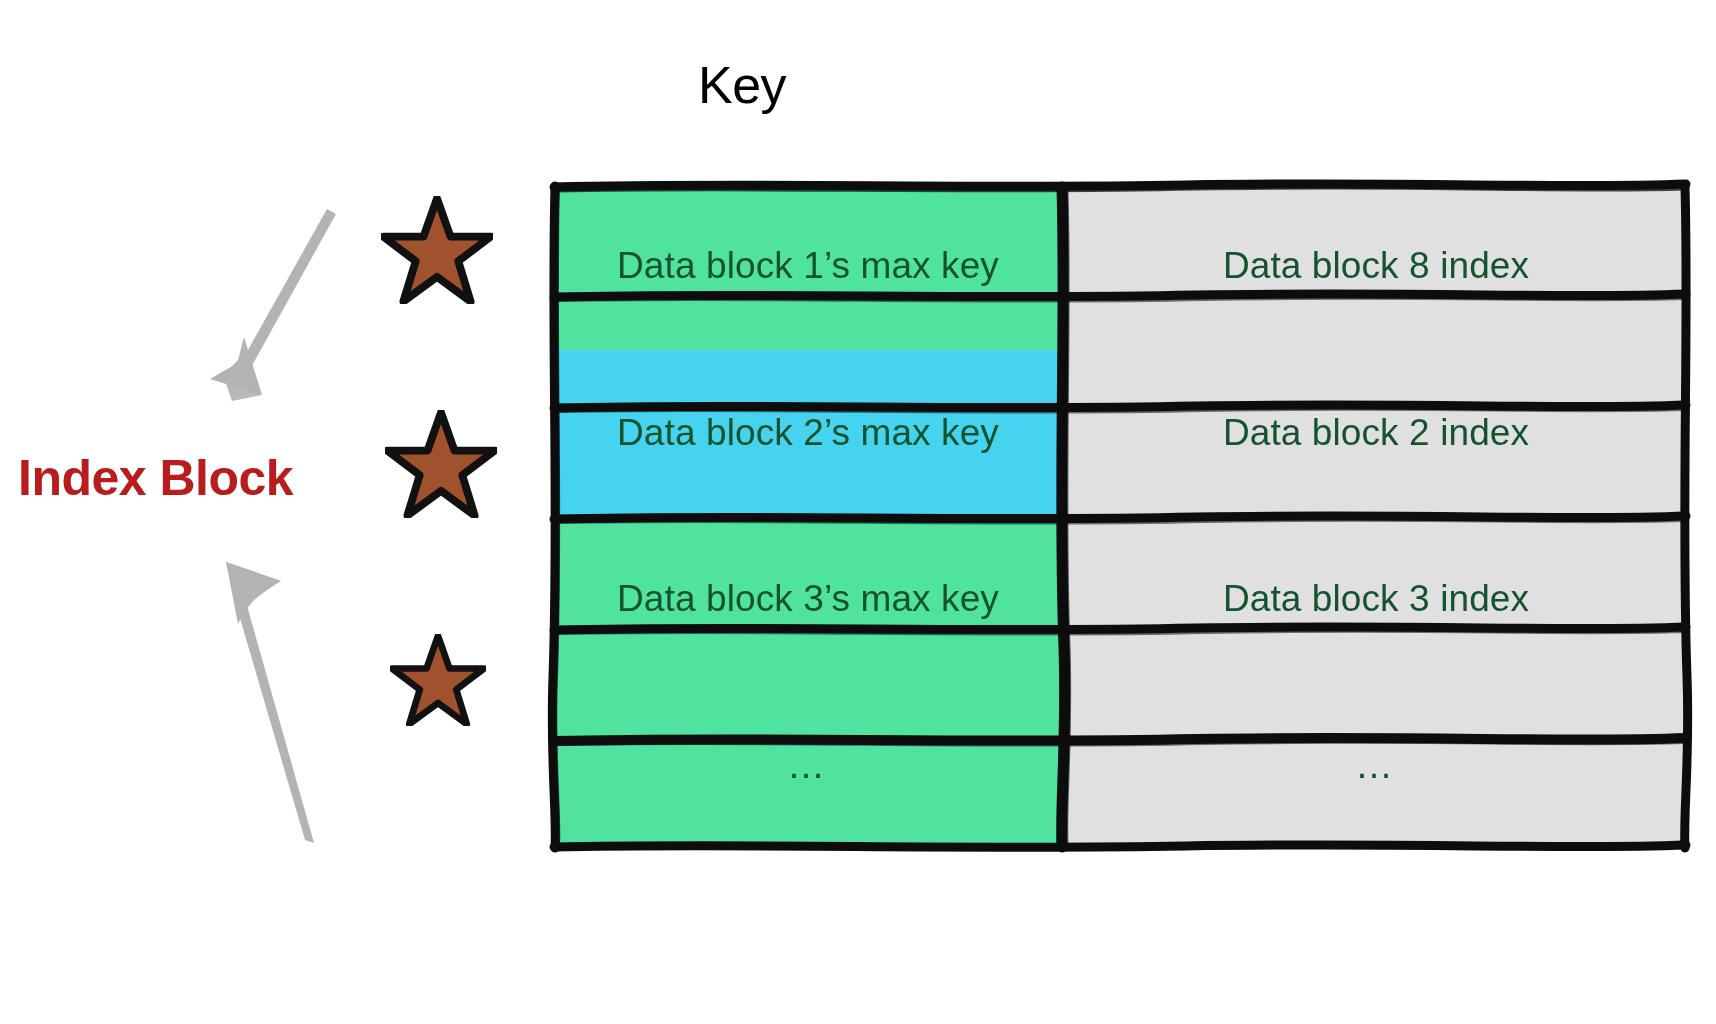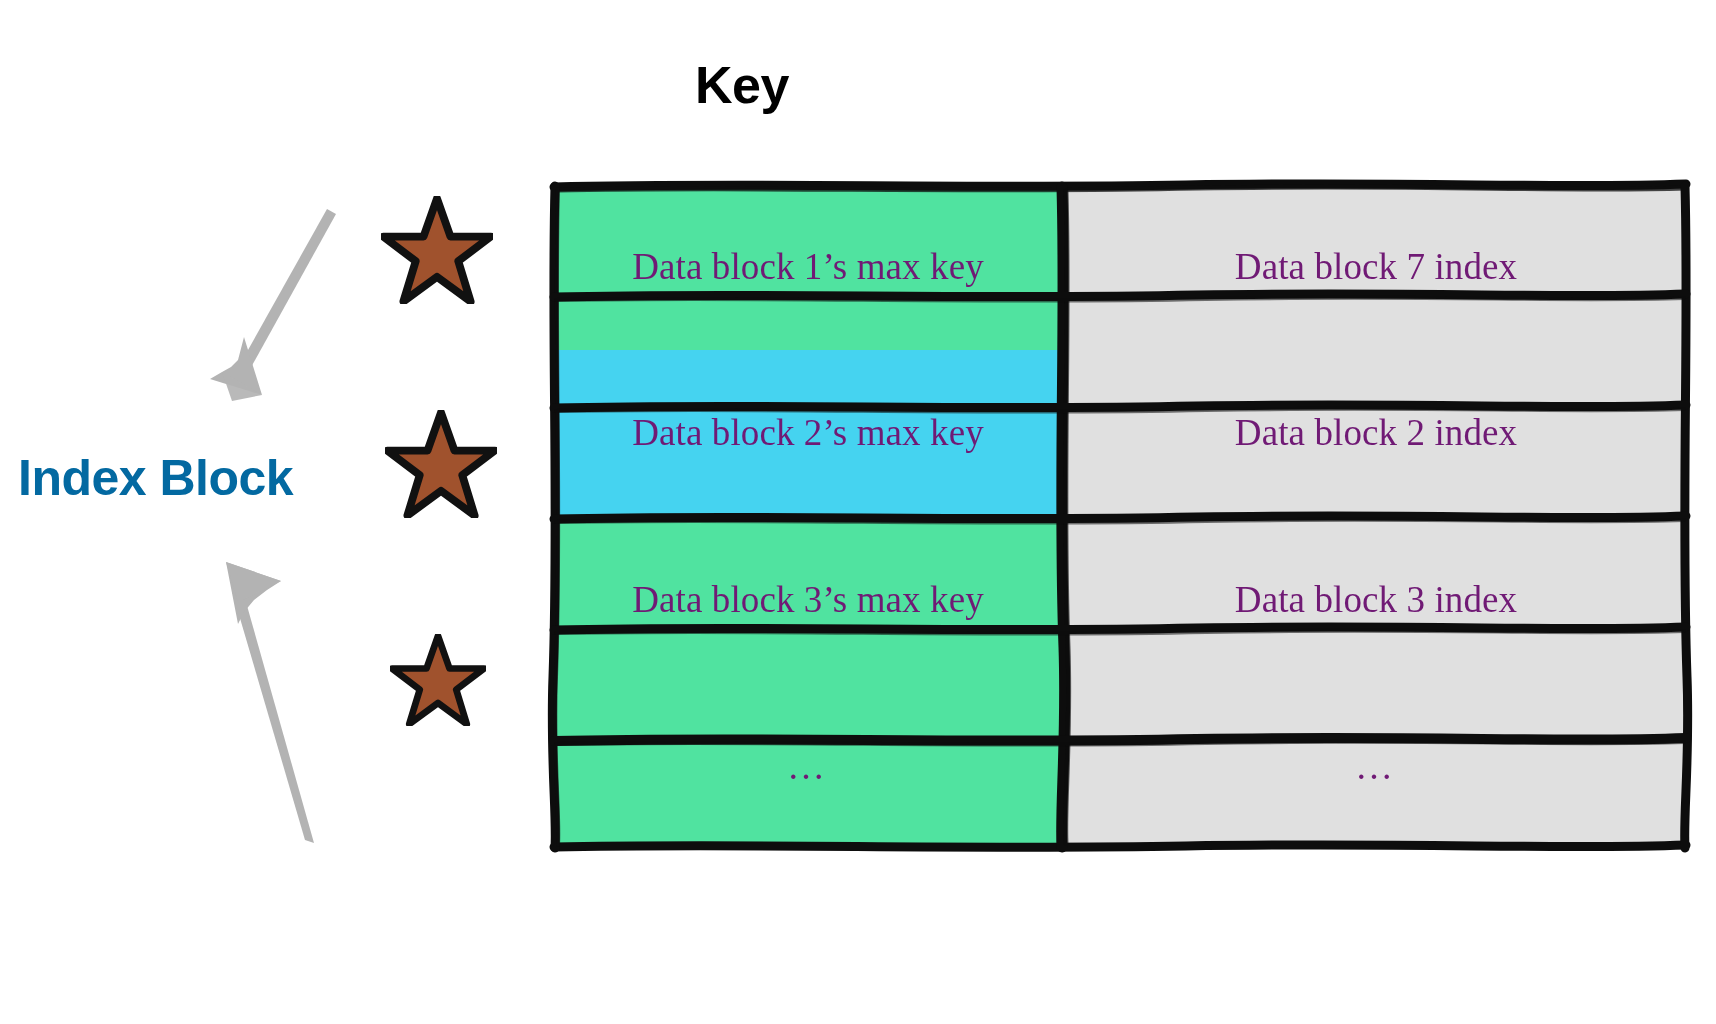--- a/index.html
+++ b/index.html
@@ -19,39 +19,39 @@
   #stage {
     position: absolute;
     left: 0; top: 0;
     width: 1716px;
     height: 1024px;
   }
 
   
   .col-header {
     position: absolute;
-    font-weight: bold;
+    font-weight: normal;
     color: #000000;
     font-size: 52px;
     letter-spacing: -0.5px;
     text-align: center;
     white-space: nowrap;
     transform: translateX(-50%);
   }
   #hdr-key   { left: 742px;  top: 55px; }
   #hdr-value { left: 1303px; top: 55px; }
 
   
   #index-block-label {
     position: absolute;
     left: 18px;
     top: 449px;
     font-size: 50px;
     font-weight: bold;
-    color: #0369a1;
+    color: #b91c1c;
     letter-spacing: -0.5px;
     white-space: nowrap;
   }
 
   
   #table-wrap {
     position: absolute;
     left: 552px;
     top: 183px;
     width: 1136px;
@@ -65,24 +65,23 @@
     border-collapse: collapse;
     table-layout: fixed;
   }
   #table td {
     padding: 0;
     margin: 0;
     height: 111px;
     vertical-align: middle;
     text-align: center;
     font-size: 37px;
-    color: #701a75;
+    color: #14532d;
     letter-spacing: 0.1px;
     position: relative;
-    font-family: Liberation Serif, serif;
   }
   .cell-key   { width: 512px; }
   .cell-value { width: 624px; }
   .k-green { background: #50e3a0; }
   .k-cyan  { background: #45d3f0; }
   .v-gray  { background: #e0e0e0; }
 
   .cell-text { position: relative; z-index: 2; }
   .ellipsis-text { letter-spacing: 4px; font-size: 38px; }
 
@@ -150,21 +149,21 @@
   </svg>
 
   <div id="table-wrap">
     <table id="table">
       <tbody>
         <tr>
           <td class="cell-key k-green">
             <span class="cell-text">Data block 1’s max key</span>
           </td>
           <td class="cell-value v-gray">
-            <span class="cell-text">Data block 7 index</span>
+            <span class="cell-text">Data block 8 index</span>
           </td>
         </tr>
         <tr>
           <td class="cell-key k-cyan">
             <span class="cell-text">Data block 2’s max key</span>
           </td>
           <td class="cell-value v-gray">
             <span class="cell-text">Data block 2 index</span>
           </td>
         </tr>

